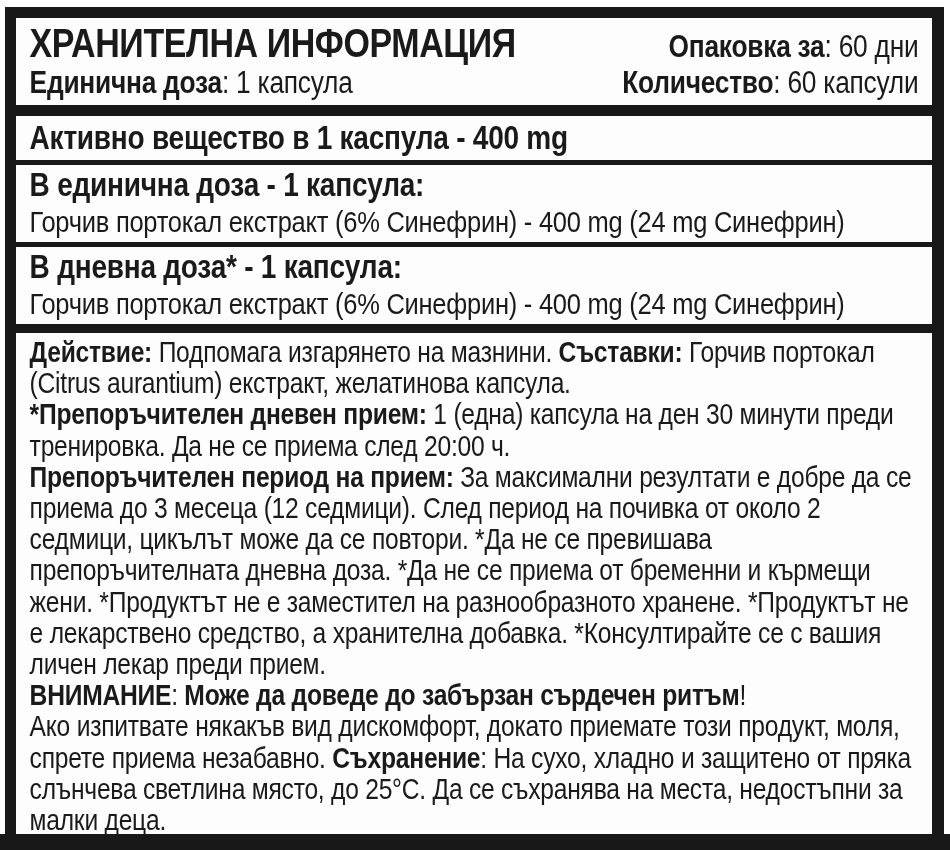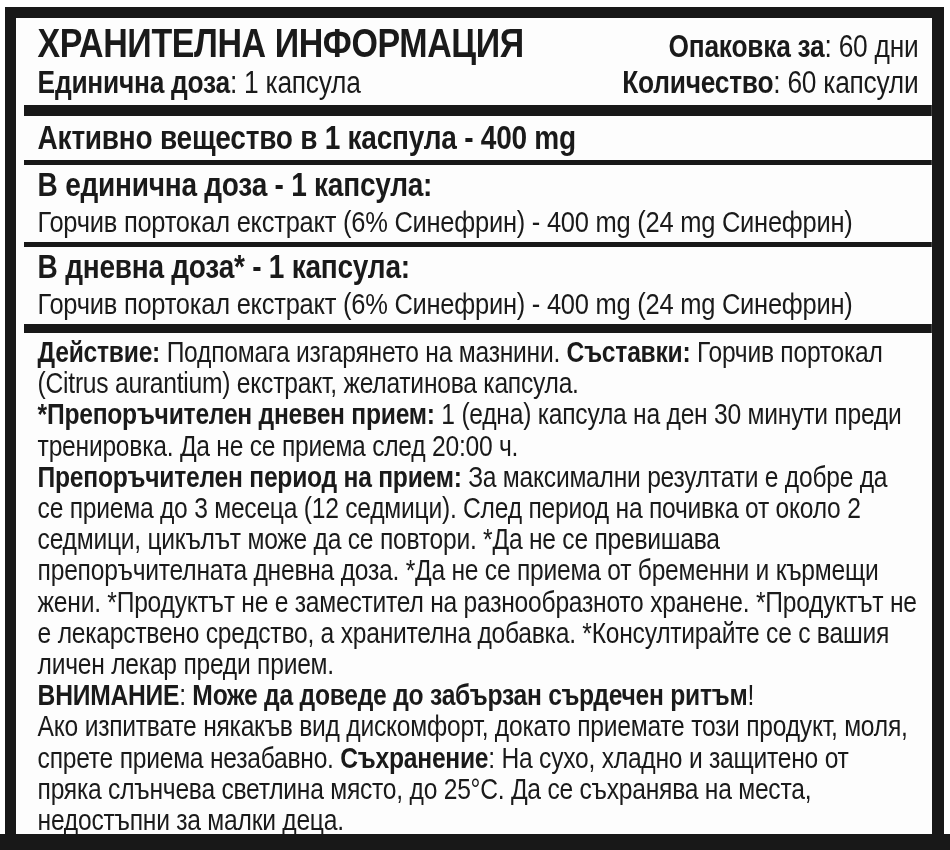--- a/index.html
+++ b/index.html
@@ -19,21 +19,20 @@
     position: absolute;
     top: 7px;
     left: 5px;
     right: 6px;
     bottom: 0;
     border-top: 11px solid #181818;
     border-left: 11px solid #181818;
     border-right: 12px solid #181818;
     background: #fdfdfd;
     box-sizing: border-box;
-    padding-left: 8px;
   }
   .bottom-bar {
     position: absolute;
     left: 0;
     right: 0;
     bottom: 0;
     height: 16px;
     background: #181818;
     z-index: 3;
   }

